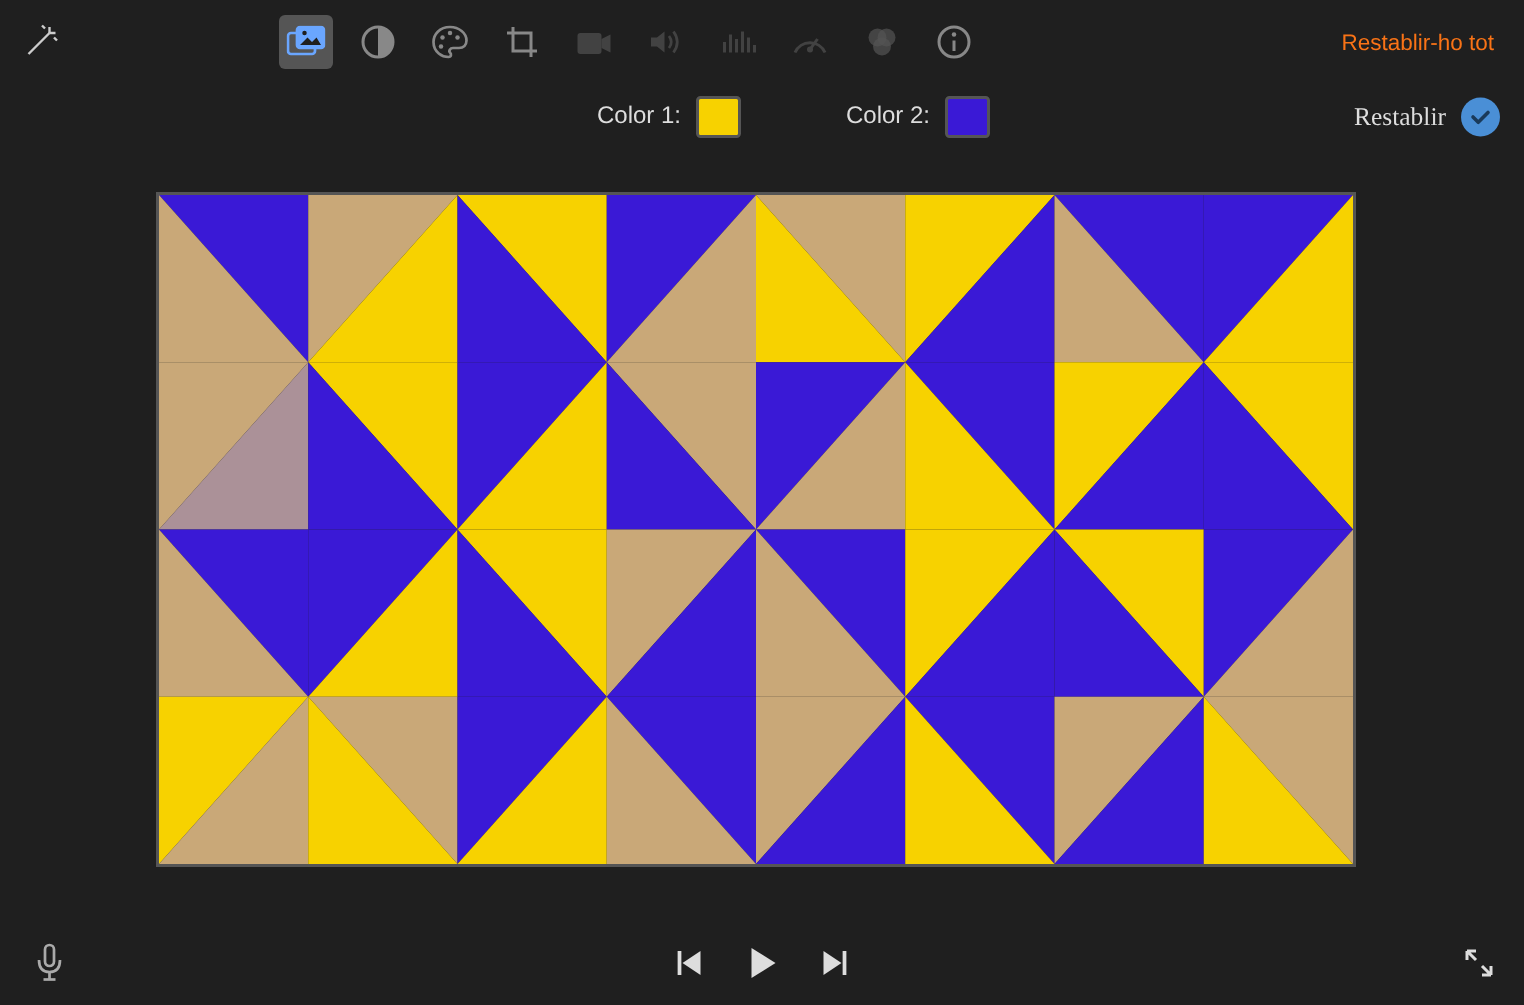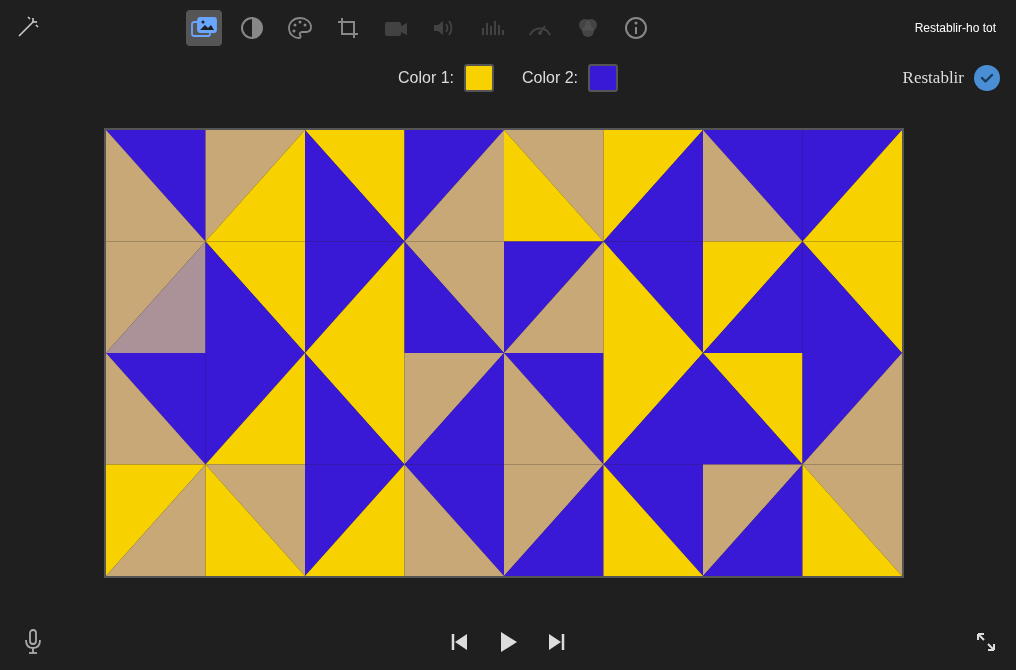--- a/index.html
+++ b/index.html
@@ -35,37 +35,38 @@
       border-radius: 4px;
       cursor: pointer;
       color: #888;
     }
     .tool-btn.active {
       background: #555;
       color: #6aa6ff;
     }
     .reset-all {
       margin-left: auto;
-      font-size: 12px;
-      color: #ffffff;
+      font-size: 15px;
+      color: #f97316;
       cursor: pointer;
       padding-right: 8px;
     }
     .sub-toolbar {
       height: 44px;
       display: flex;
       align-items: center;
       justify-content: center;
       gap: 28px;
       position: relative;
     }
     .color-group {
       display: flex;
       align-items: center;
       gap: 10px;
+      margin-left: 42px;
     }
     .color-label {
       font-size: 16px;
       color: #ddd;
     }
     .color-swatch {
       width: 30px; height: 28px;
       border: 2px solid #555;
       border-radius: 3px;
       cursor: pointer;

